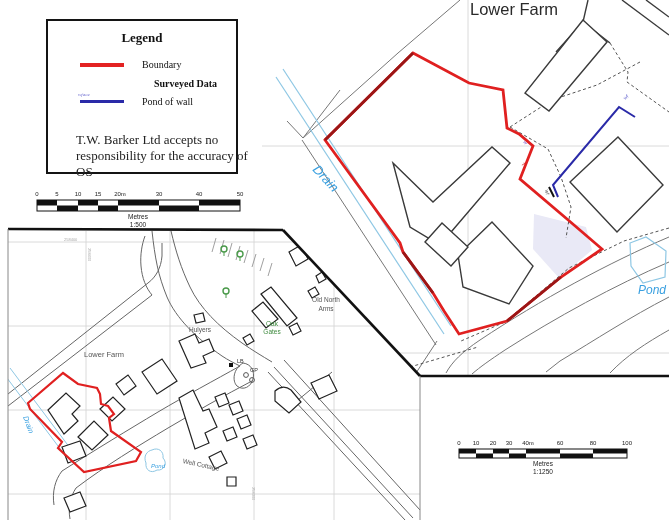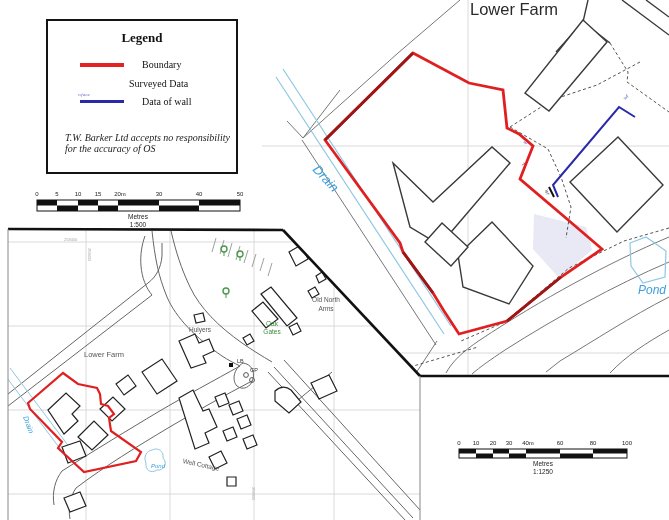--- a/index.html
+++ b/index.html
@@ -8,21 +8,21 @@
   .page svg.canvas{position:absolute;left:0;top:0;}
   
   .legend{position:absolute;left:46px;top:19px;width:192px;height:155px;border:2.5px solid #141414;
           background:#fff;font-family:"Liberation Serif",serif;box-sizing:border-box;}
   .lg-title{position:absolute;left:0;top:9px;width:100%;text-align:center;font-weight:bold;
             font-size:13px;color:#111;}
   .lg-label{position:absolute;font-size:10px;color:#111;}
   .lg-swatch-red{position:absolute;left:32px;top:42px;width:44px;height:3.5px;background:#e32222;}
   .lg-swatch-blue{position:absolute;left:32px;top:79px;width:44px;height:2.5px;background:#2a2aa8;}
   .lg-wface{position:absolute;left:30px;top:71px;font-size:5px;color:#6a6ad0;font-style:italic;}
-  .lg-disc{position:absolute;left:17px;font-size:10px;font-style:italic;color:#222;width:174px;}
+  .lg-disc{position:absolute;left:28px;font-size:13px;color:#222;width:174px;}
   text{font-family:"Liberation Sans",sans-serif;}
 </style>
 </head>
 <body>
 
 <div class="page">
 
 <svg class="canvas" width="669" height="520" viewBox="0 0 669 520">
   <defs>
     <clipPath id="clipBig">
@@ -262,20 +262,20 @@
     </g>
     <text x="543" y="466" font-size="6.5" fill="#222" text-anchor="middle">Metres</text>
     <text x="543" y="474" font-size="6.5" fill="#222" text-anchor="middle">1:1250</text>
   </g>
 </svg>
 
 <div class="legend">
   <div class="lg-title">Legend</div>
   <div class="lg-swatch-red"></div>
   <div class="lg-label" style="left:94px;top:38px;">Boundary</div>
-  <div class="lg-label" style="left:81px;top:57px;font-weight:normal;">Surveyed Data</div>
+  <div class="lg-label" style="left:106px;top:57px;font-weight:bold;">Surveyed Data</div>
   <div class="lg-wface">wface</div>
   <div class="lg-swatch-blue"></div>
-  <div class="lg-label" style="left:94px;top:75px;">Data of wall</div>
+  <div class="lg-label" style="left:94px;top:75px;">Pond of wall</div>
   <div class="lg-disc" style="top:111px;">T.W. Barker Ltd accepts no responsibility for the accuracy of OS</div>
 </div>
 
 </div>
 
 </body></html>

